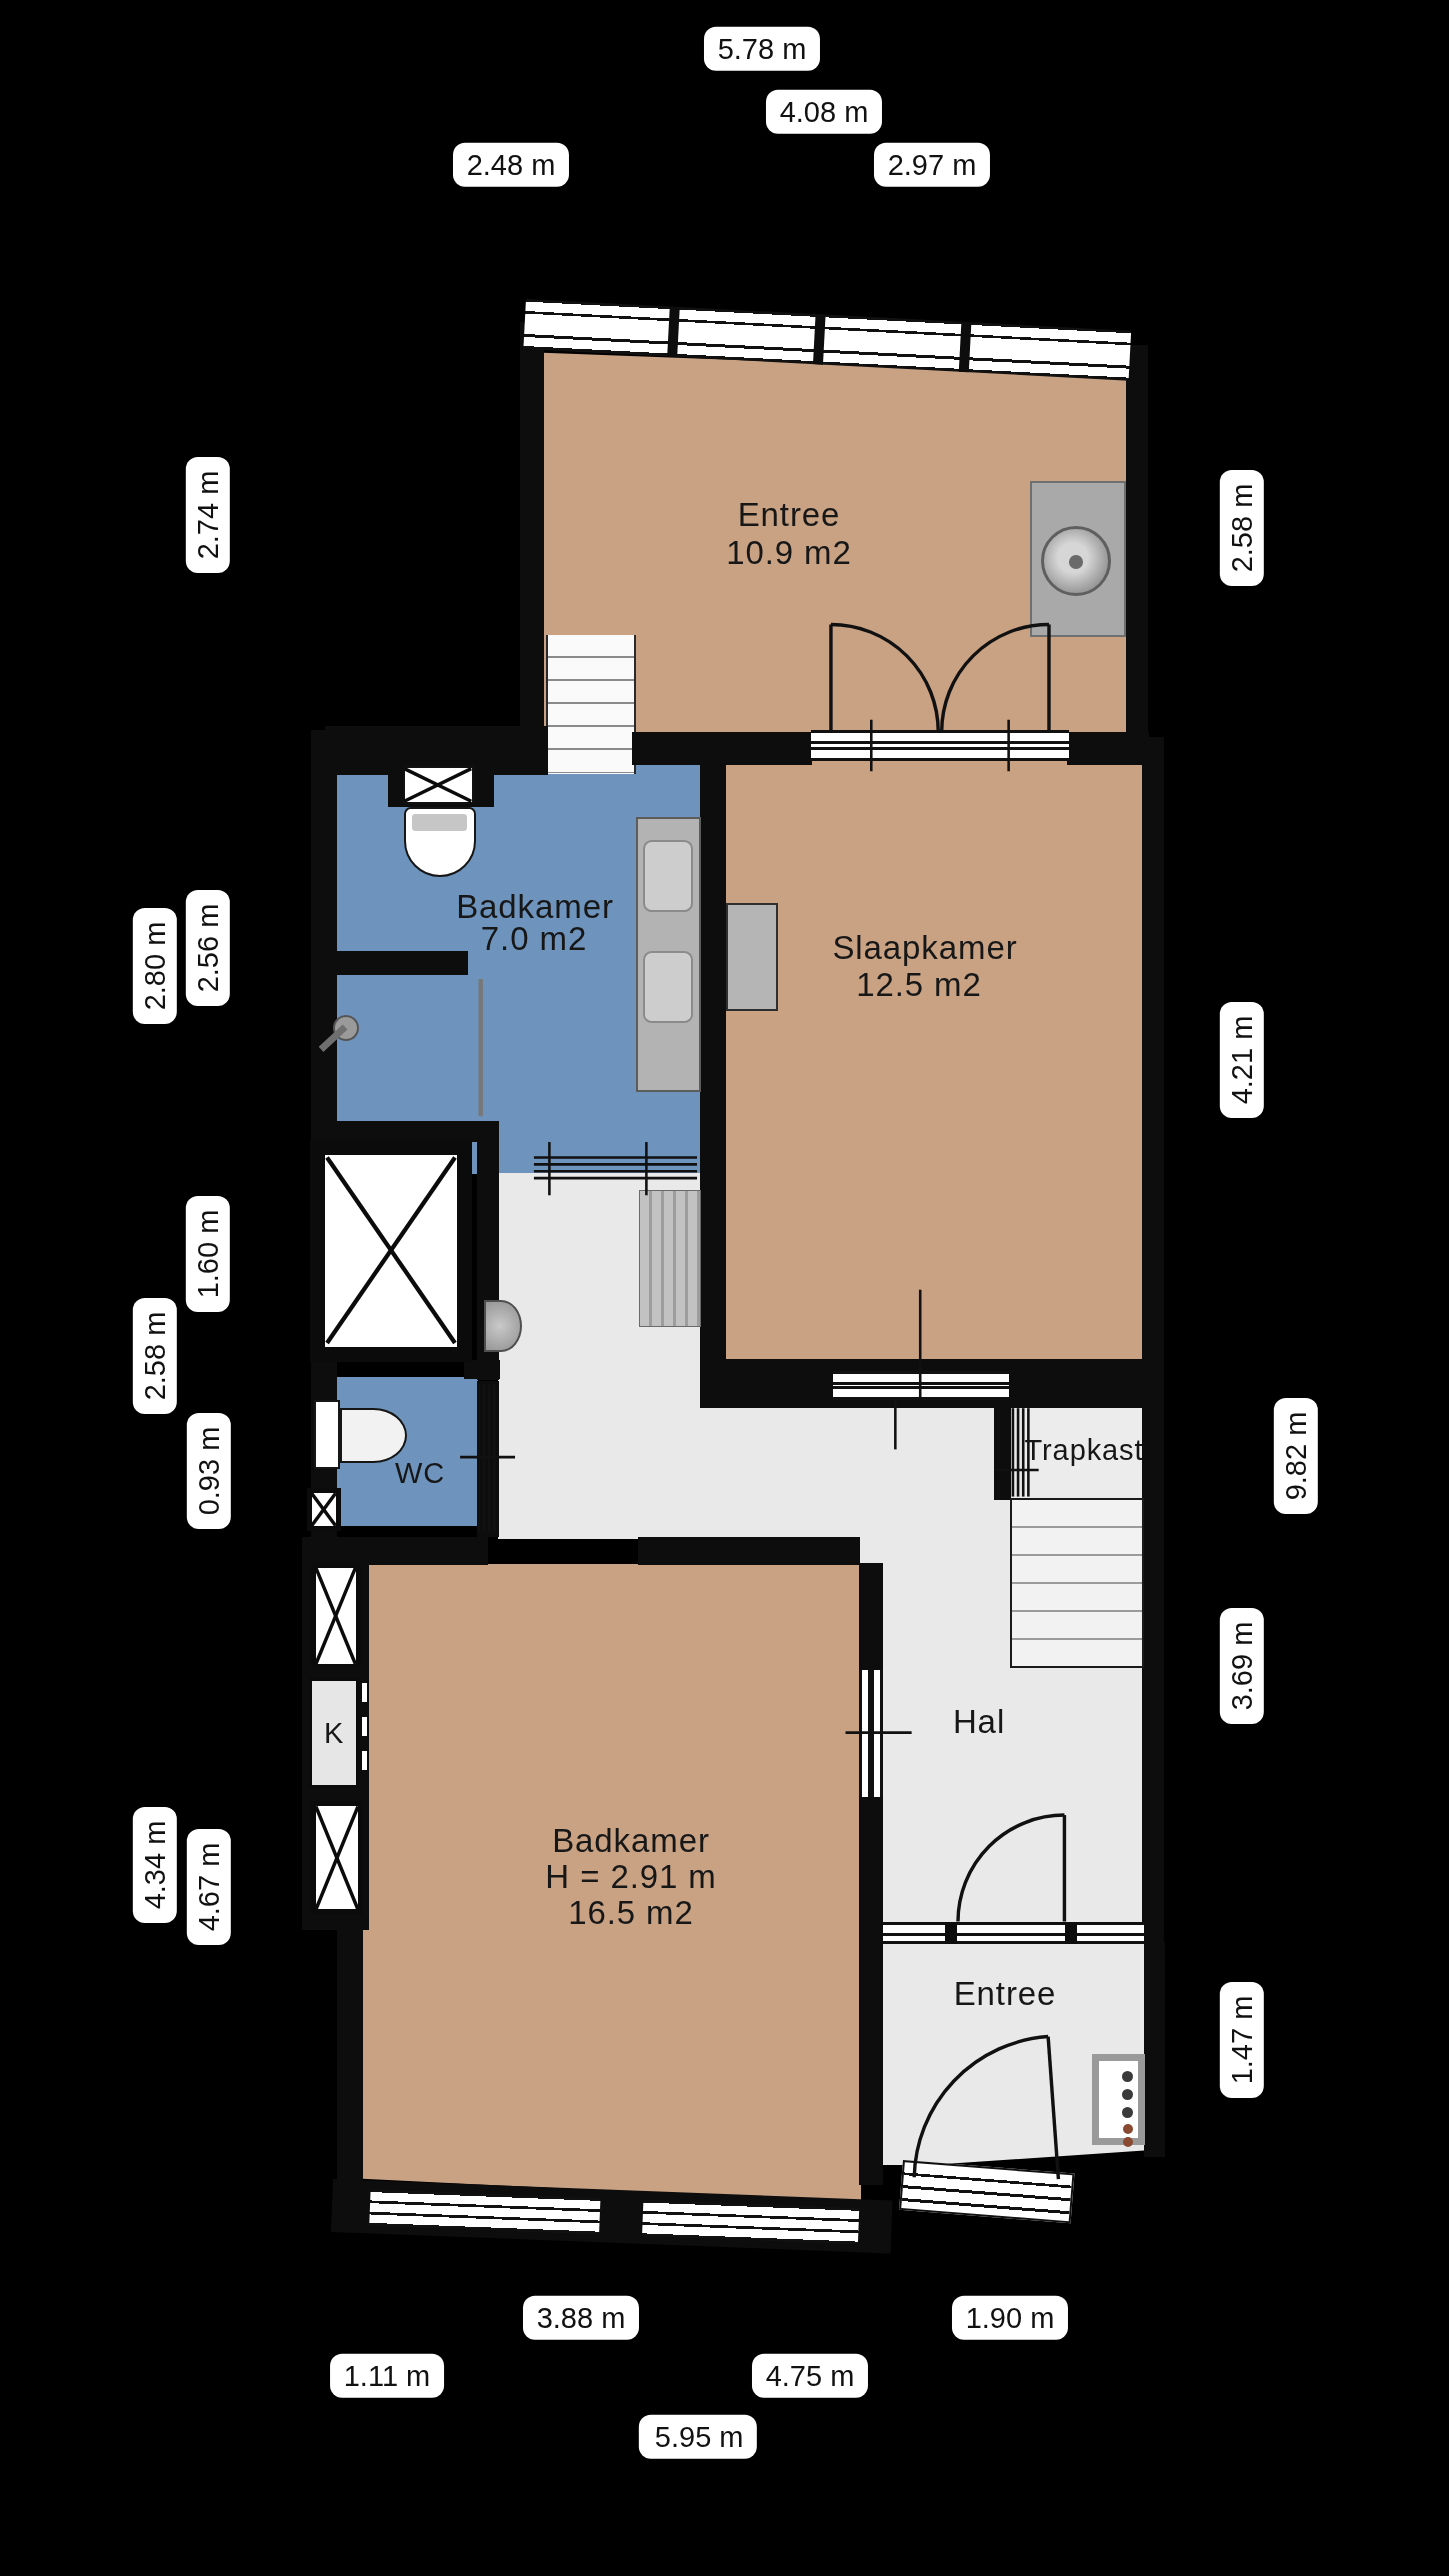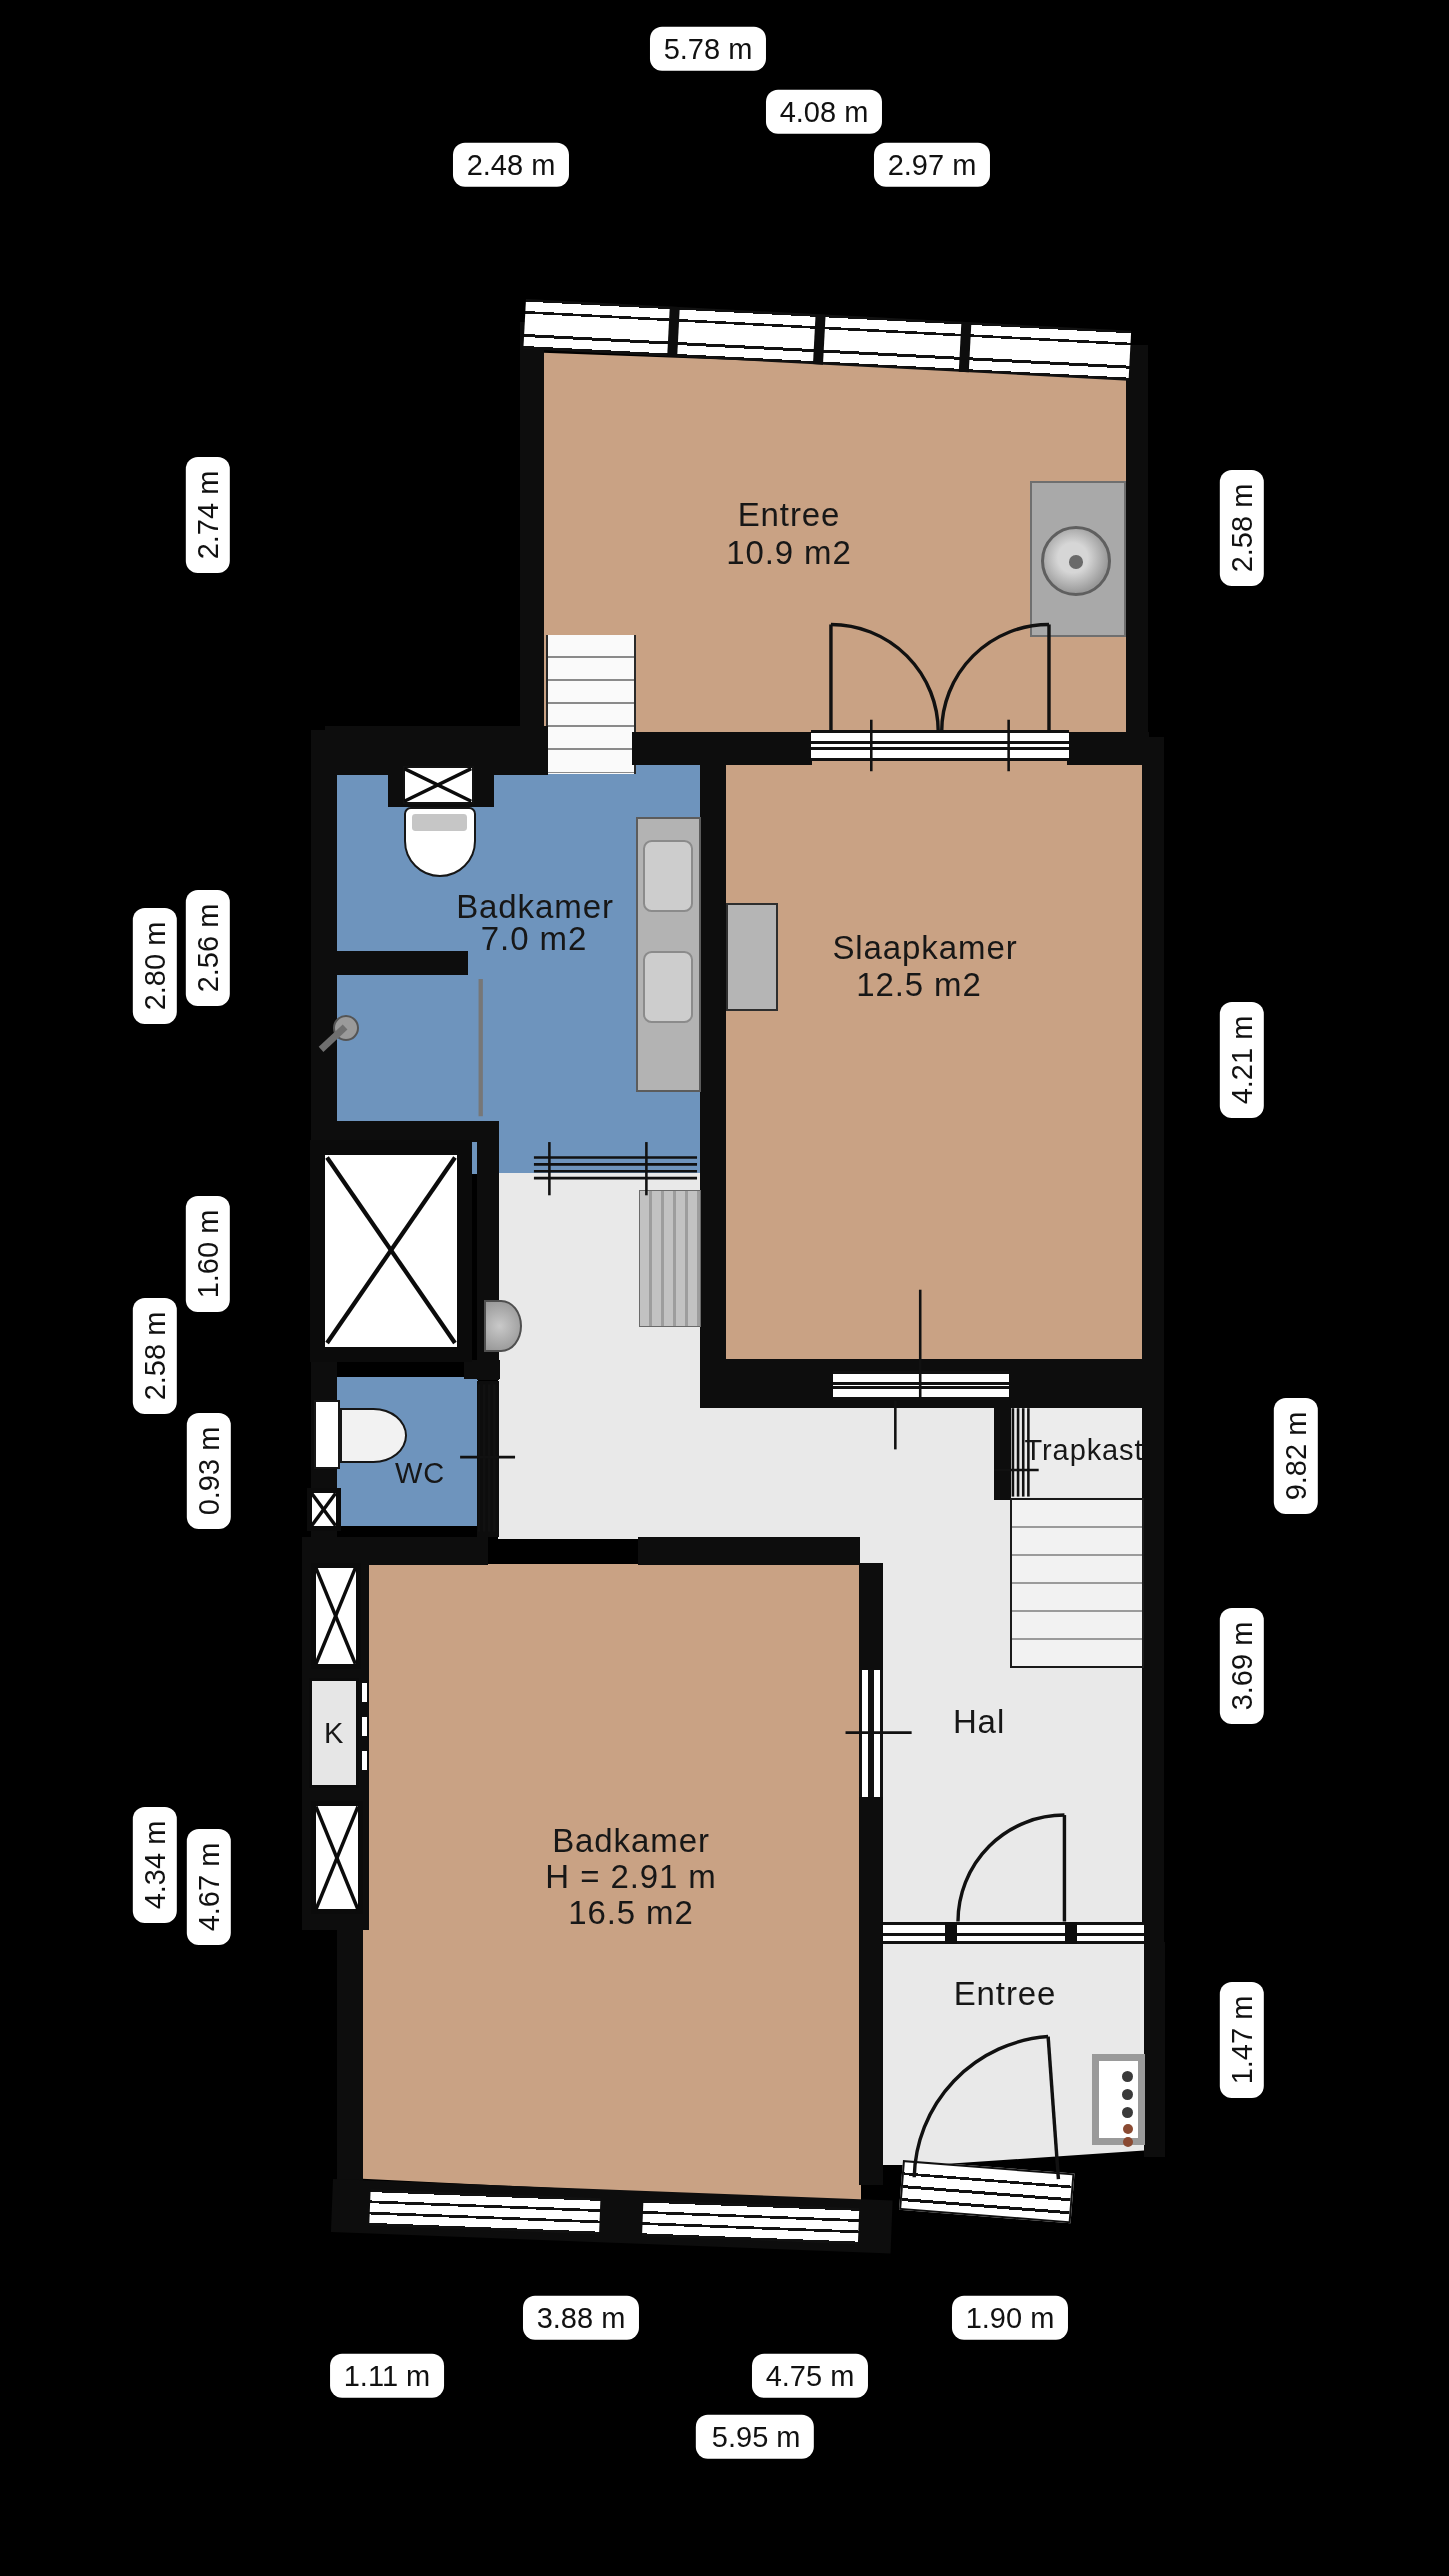--- a/index.html
+++ b/index.html
@@ -217,30 +217,30 @@
   <div class="room-label small" style="left:1084px;top:1450px;">Trapkast</div>
   <div class="room-label" style="left:979px;top:1722px;">Hal</div>
 
   <div class="room-label" style="left:631px;top:1841px;">Badkamer</div>
   <div class="room-label" style="left:631px;top:1877px;">H = 2.91 m</div>
   <div class="room-label" style="left:631px;top:1913px;">16.5 m2</div>
 
   <div class="room-label" style="left:1005px;top:1994px;">Entree</div>
   <div class="room-label small" style="left:334px;top:1733px;">K</div>
 
-  <div class="dim" style="left:708px;top:49px;">5.78 m</div>
+  <div class="dim" style="left:762px;top:49px;">5.78 m</div>
   <div class="dim" style="left:824px;top:112px;">4.08 m</div>
   <div class="dim" style="left:511px;top:165px;">2.48 m</div>
   <div class="dim" style="left:932px;top:165px;">2.97 m</div>
 
   <div class="dim" style="left:581px;top:2318px;">3.88 m</div>
   <div class="dim" style="left:1010px;top:2318px;">1.90 m</div>
   <div class="dim" style="left:387px;top:2376px;">1.11 m</div>
   <div class="dim" style="left:810px;top:2376px;">4.75 m</div>
-  <div class="dim" style="left:755px;top:2437px;padding-left:16px;">5.95 m</div>
+  <div class="dim" style="left:698px;top:2437px;padding-left:16px;">5.95 m</div>
 
   <div class="dim v" style="left:208px;top:515px;">2.74 m</div>
   <div class="dim v" style="left:155px;top:966px;">2.80 m</div>
   <div class="dim v" style="left:208px;top:948px;">2.56 m</div>
   <div class="dim v" style="left:208px;top:1254px;">1.60 m</div>
   <div class="dim v" style="left:155px;top:1356px;">2.58 m</div>
   <div class="dim v" style="left:209px;top:1471px;">0.93 m</div>
   <div class="dim v" style="left:155px;top:1865px;">4.34 m</div>
   <div class="dim v" style="left:209px;top:1887px;">4.67 m</div>
 

